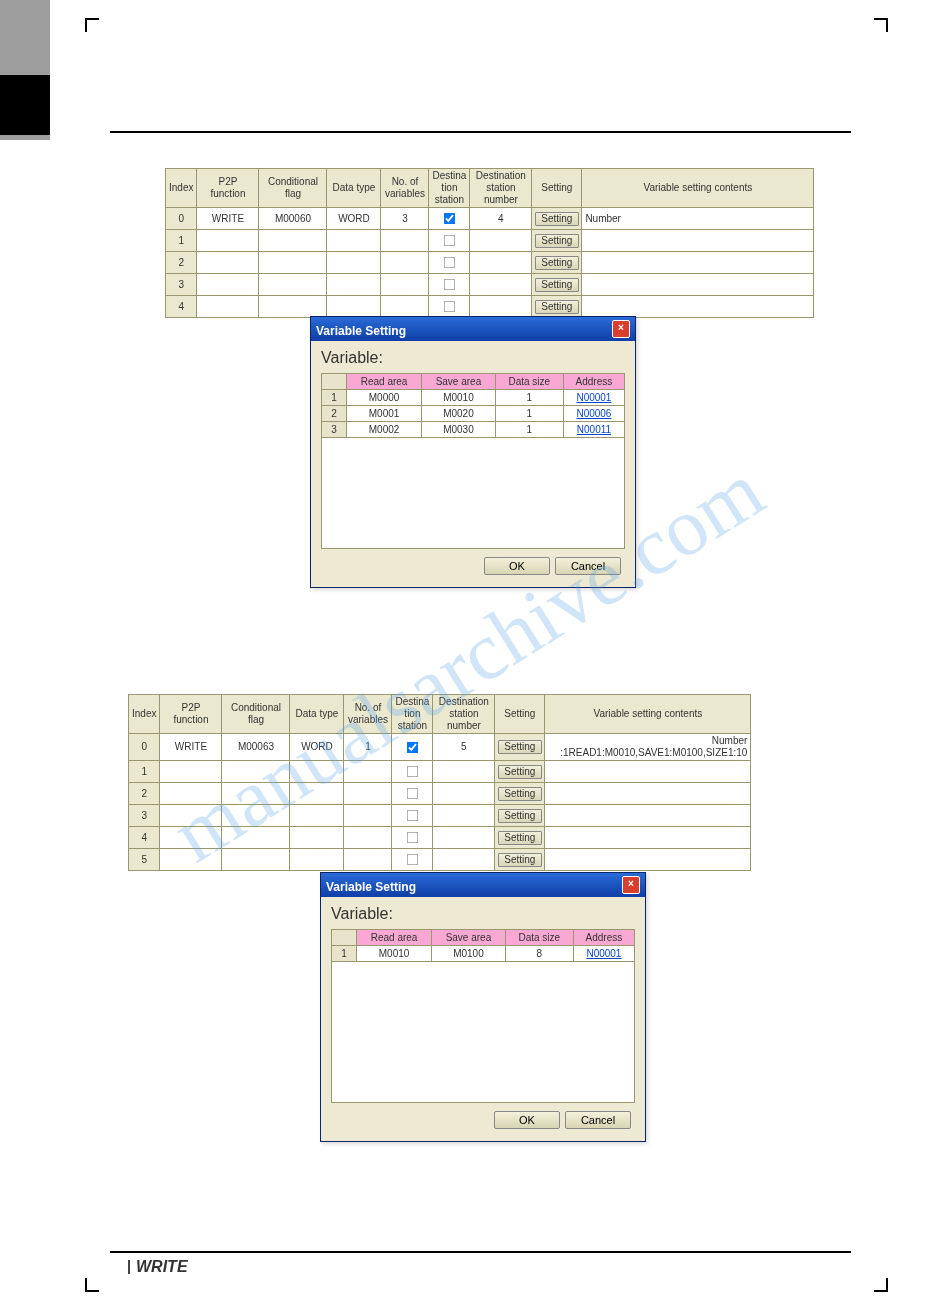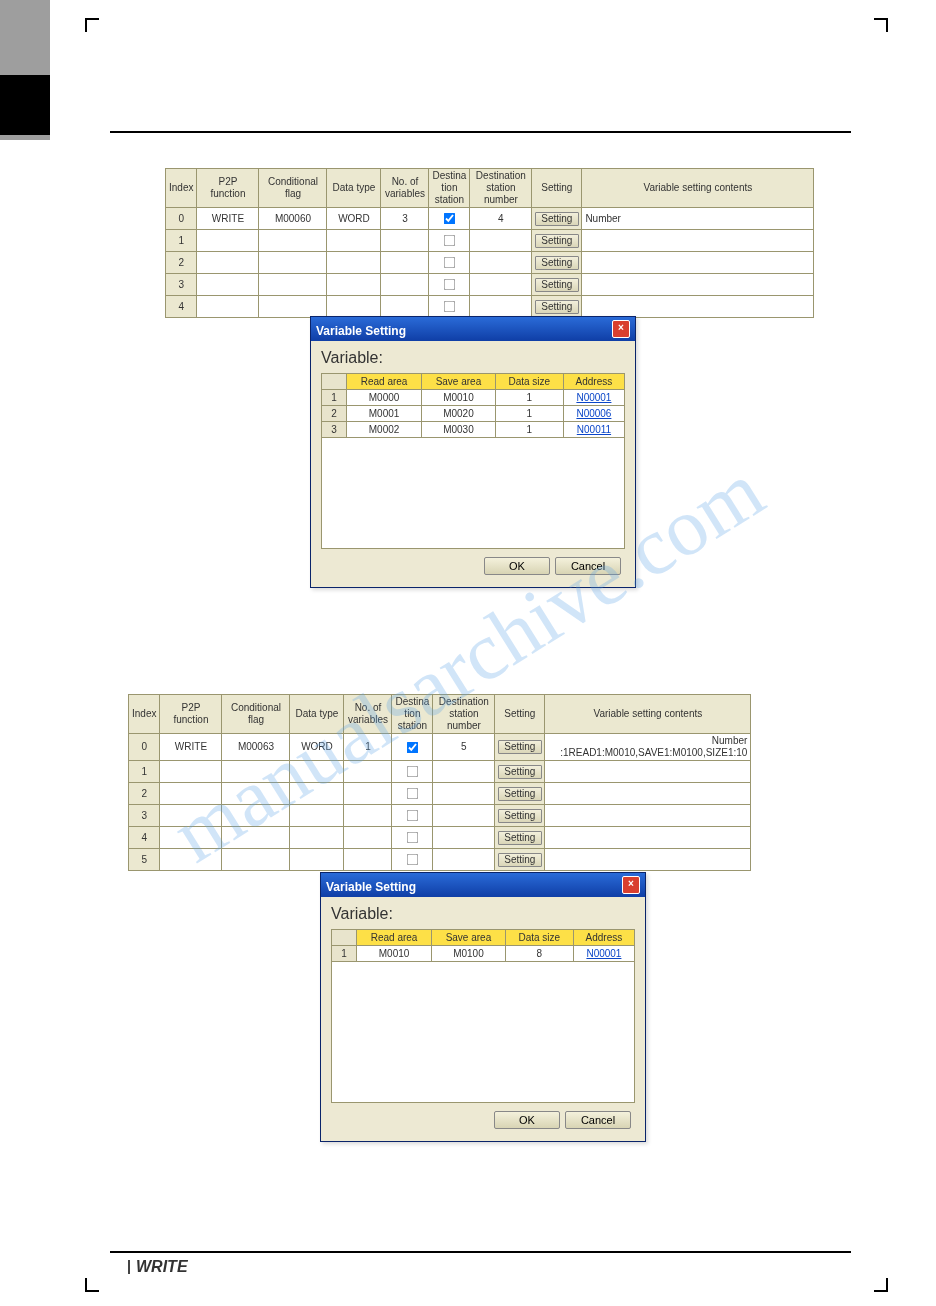--- a/index.html
+++ b/index.html
@@ -67,21 +67,21 @@
     width:16px;height:16px;border:1px solid #fff;background:#d93f2e;
     color:#fff;text-align:center;font-size:10px;line-height:14px;border-radius:2px;
   }
   .dialog .body { padding:8px 10px 10px; }
   .vlabel { font-size:16px; color:#333; margin-bottom:6px; }
   .var-table { border-collapse:collapse; width:100%; }
   .var-table th, .var-table td {
     border:1px solid #9a966f; font-size:10px; padding:2px 3px; text-align:center;
     background:#fff; font-weight:normal; color:#333;
   }
-  .var-table th { background:#fde047; }
+  .var-table th { background:#f9a8d4; }
   .var-table .rowhdr { background:#e8e4cc; width:18px; }
   .var-table td.addr { color:#0a46c8;text-decoration:underline; }
   .blank-space { height:110px; border:1px solid #9a966f; border-top:none; background:#fff; }
   .dlg-buttons { display:flex; justify-content:flex-end; gap:5px; padding:8px 4px 2px; }
   .winbtn {
     width:64px;font-size:11px;padding:2px 0;border:1px solid #888;
     background:linear-gradient(#f4f1dc,#d8d4b4);border-radius:2px;text-align:center;
   }
 
   .footer-line { position:absolute; left:110px; right:85px; bottom:53px; height:2px; background:#000; }

